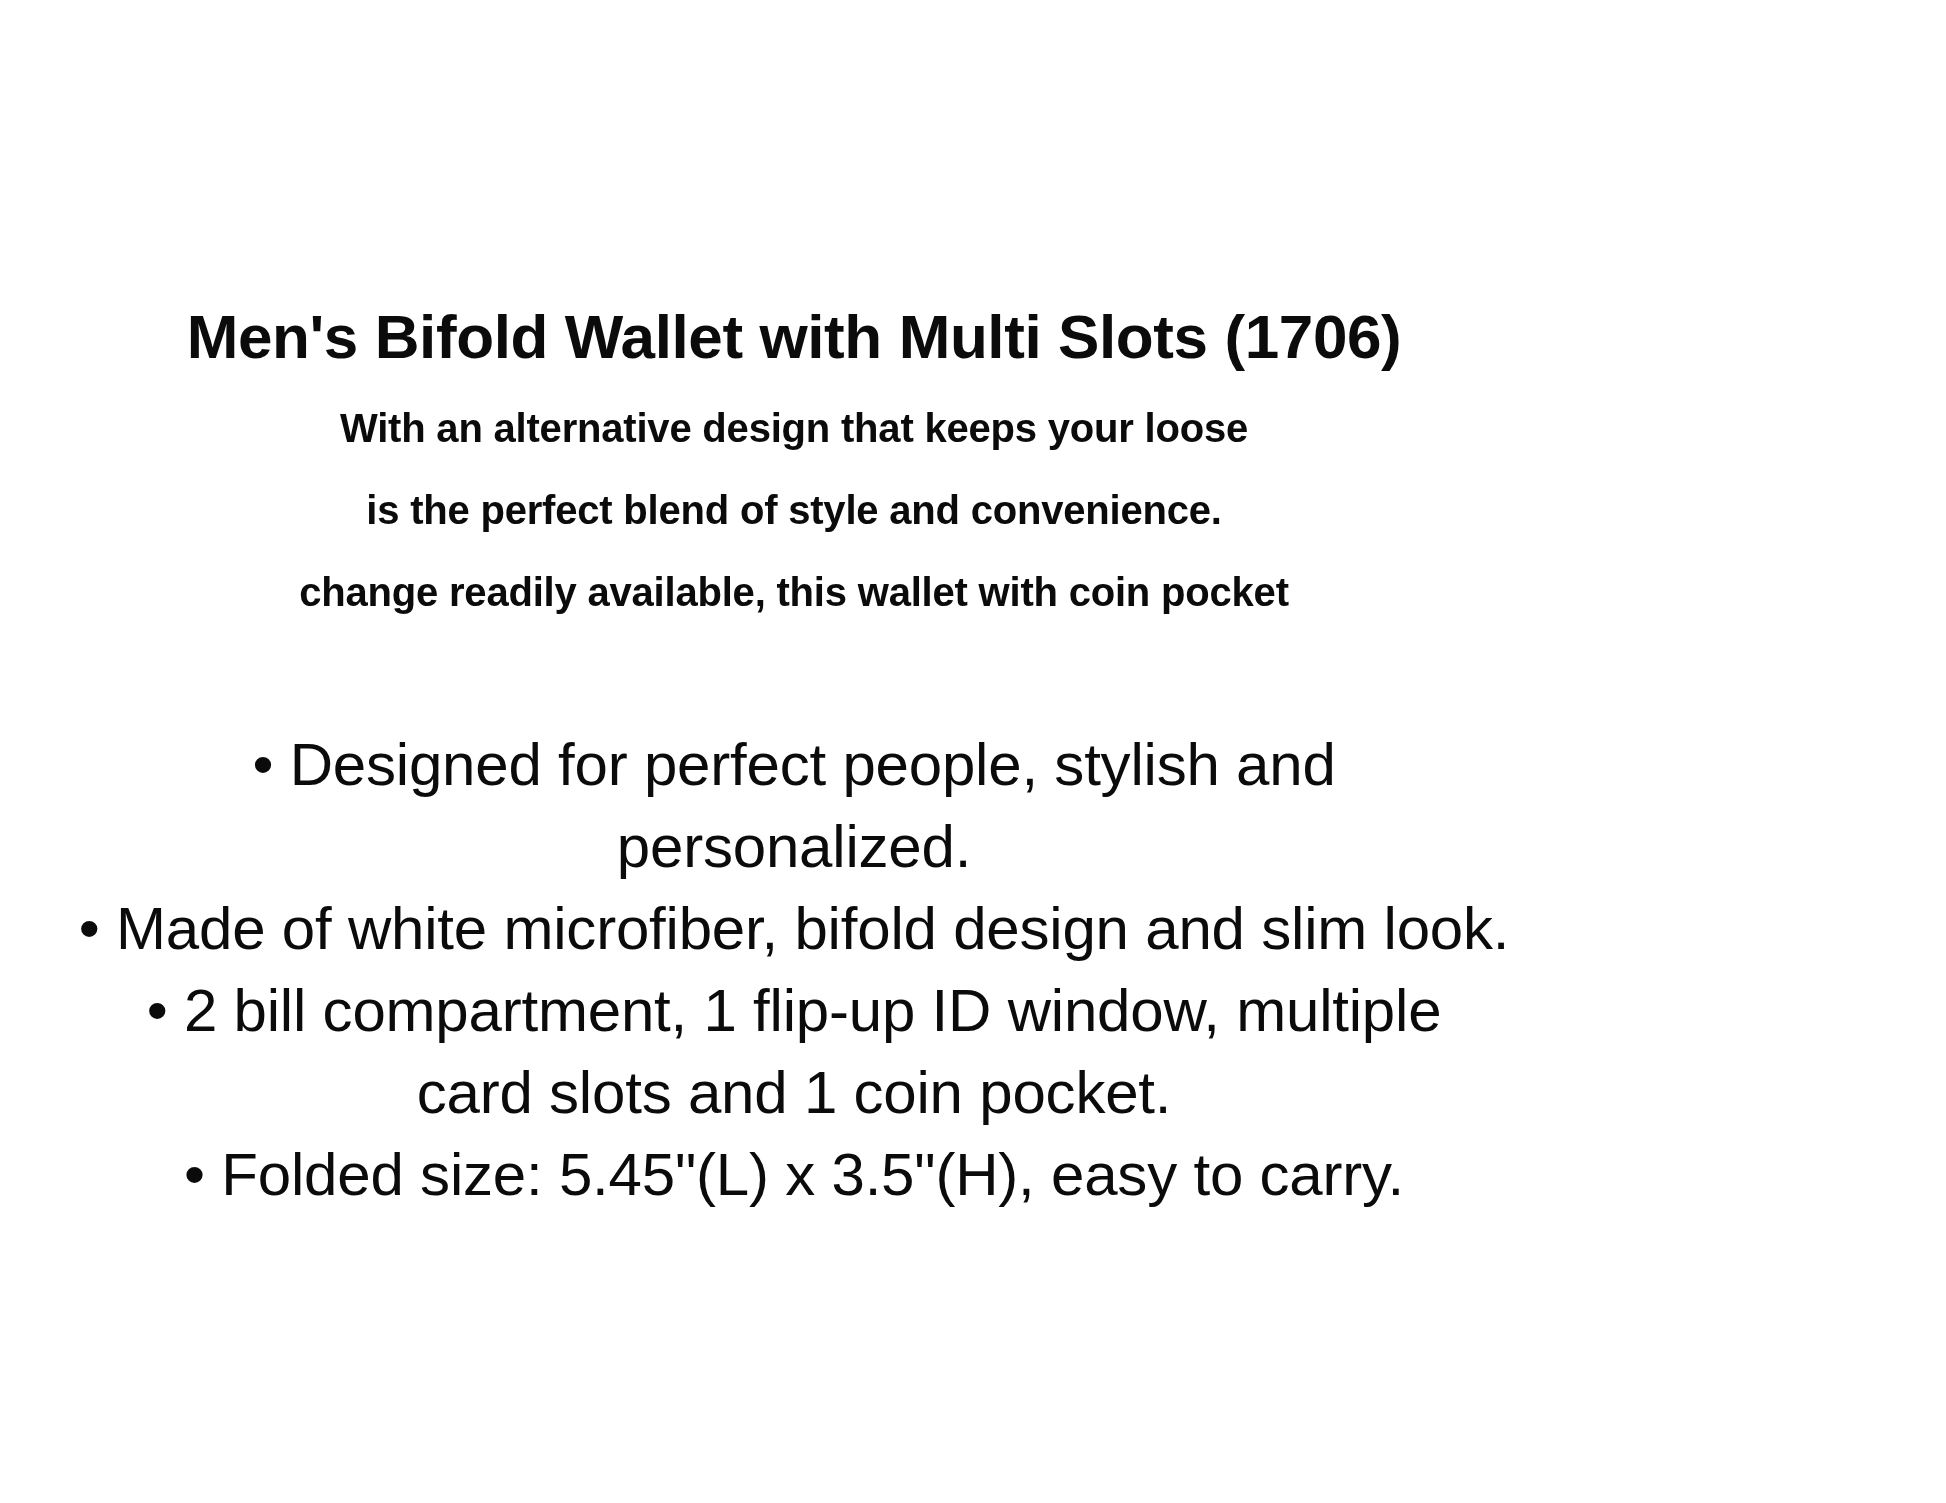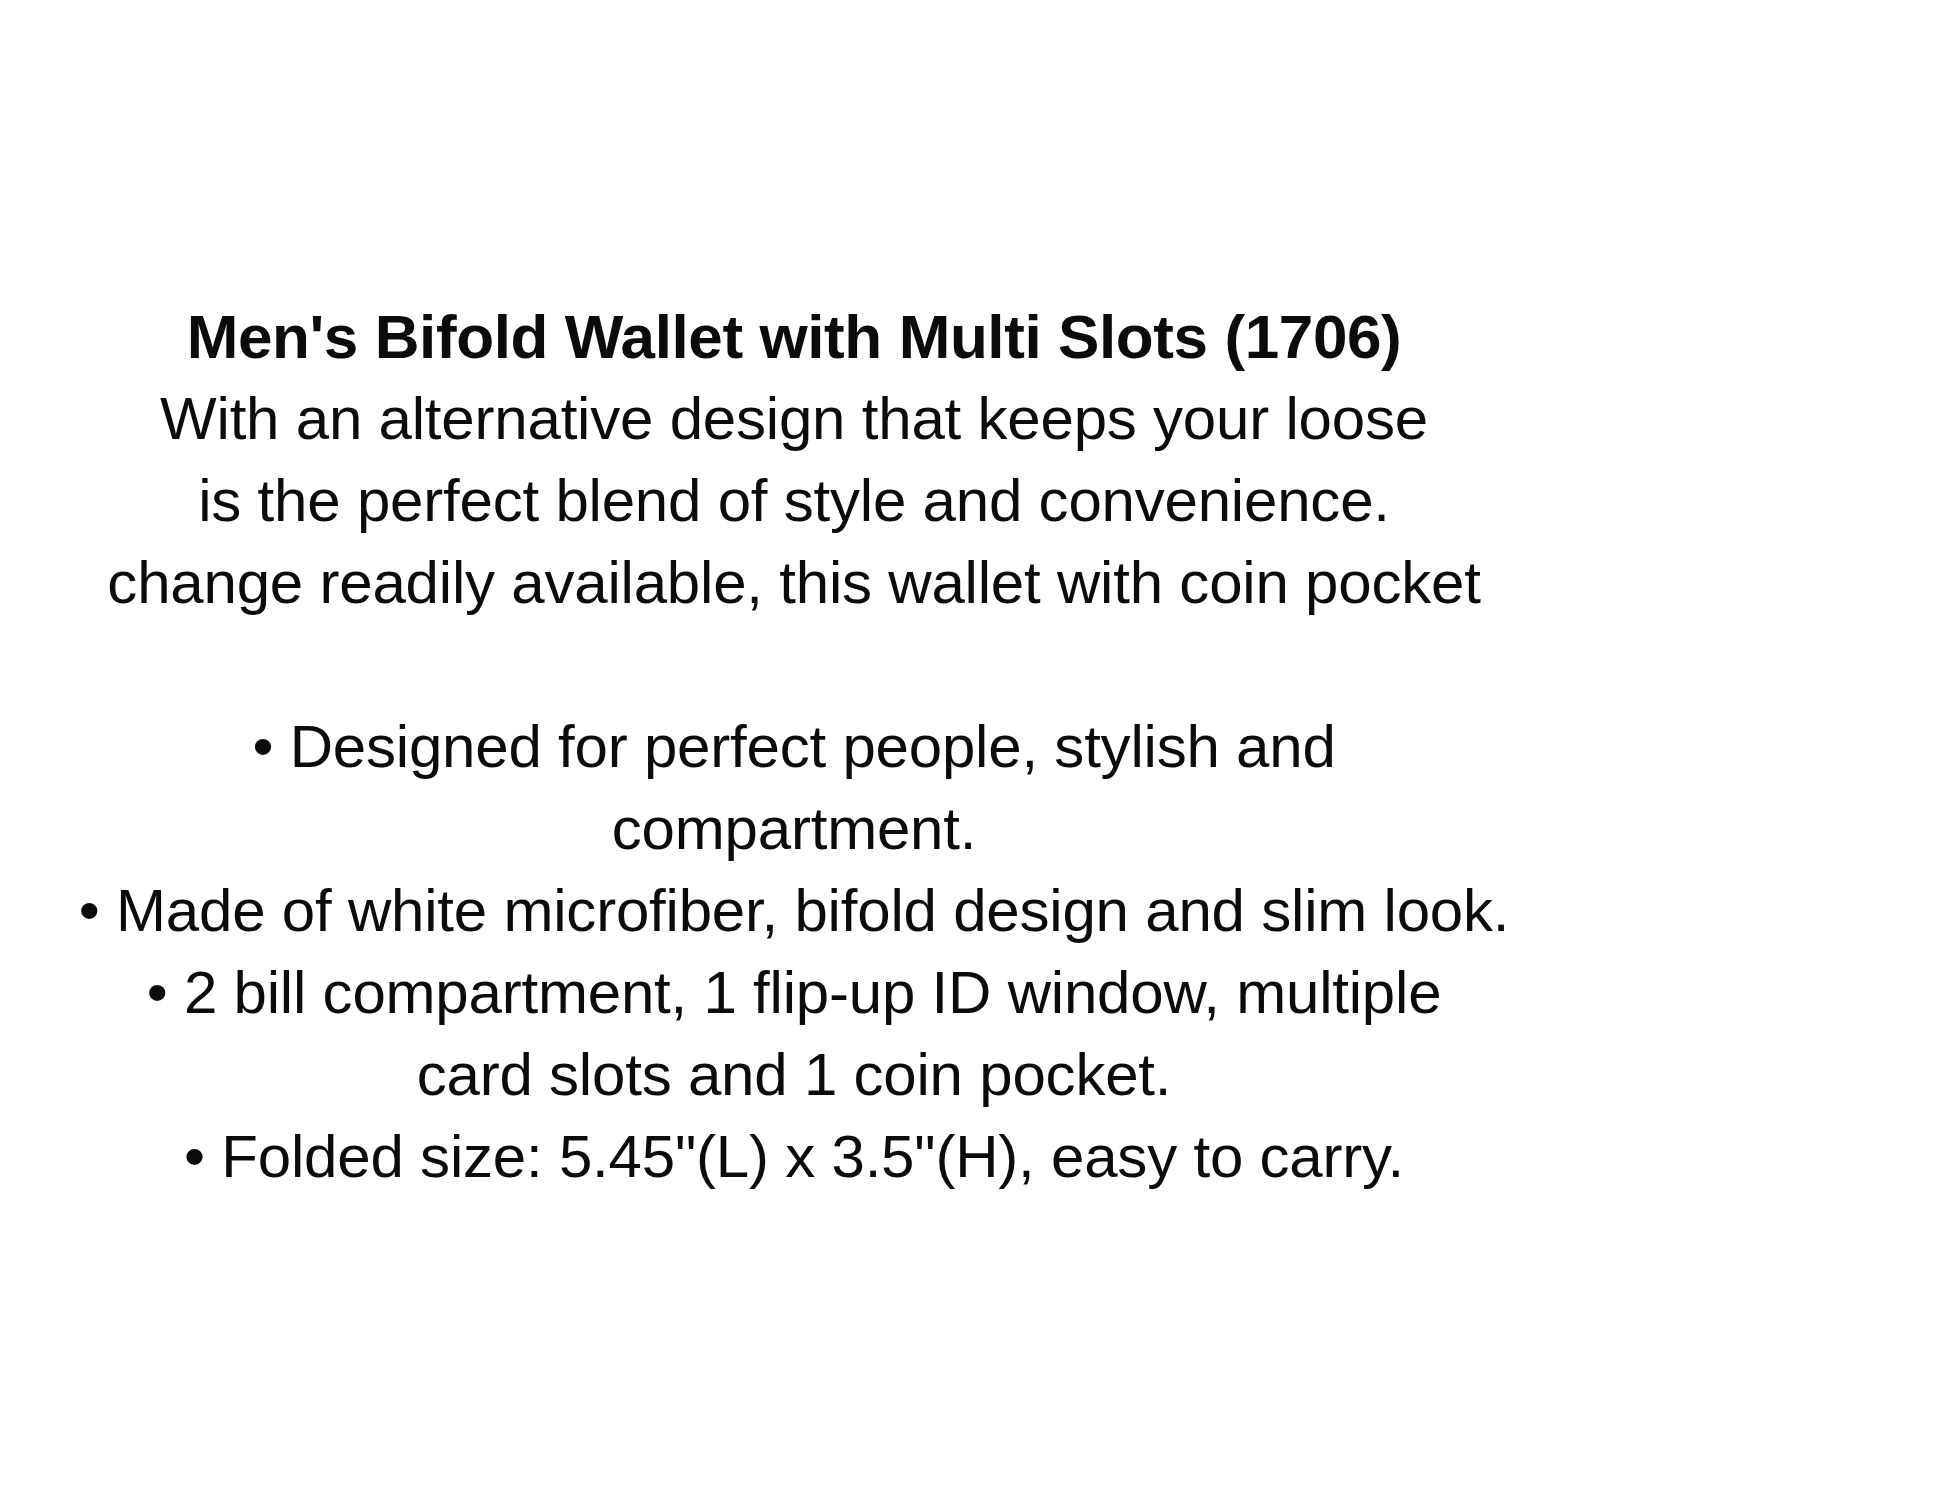--- a/index.html
+++ b/index.html
@@ -37,23 +37,23 @@
   .product-title {
     font-size: 62px;
     font-weight: 700;
     line-height: 82px;
     letter-spacing: -0.4px;
     margin: 0;
     white-space: nowrap;
   }
 
   .intro-paragraph {
-    margin: 0;
-    font-size: 60px;
-    font-weight: 400;
+    margin: 9px;
+    font-size: 40px;
+    font-weight: 700;
     line-height: 82px;
     letter-spacing: -0.2px;
   }
 
   .intro-paragraph .intro-line {
     display: block;
   }
 
   .spacer-line {
     display: block;
@@ -89,21 +89,21 @@
       <span class="intro-line">With an alternative design that keeps your loose</span>
       <span class="intro-line">is the perfect blend of style and convenience.</span>
       <span class="intro-line">change readily available, this wallet with coin pocket</span>
     </p>
 
     <span class="spacer-line"></span>
 
     <ul class="feature-list">
       <li>
         <span class="feature-line" style="display: block;">• Designed for perfect people, stylish and</span>
-        <span class="feature-line" style="display: block;">compartment.</span>
+        <span class="feature-line" style="display: block;">personalized.</span>
       </li>
       <li>
         <span class="feature-line" style="display: block;">• Made of white microfiber, bifold design and slim look.</span>
       </li>
       <li>
         <span class="feature-line" style="display: block;">• 2 bill compartment, 1 flip-up ID window, multiple</span>
         <span class="feature-line" style="display: block;">card slots and 1 coin pocket.</span>
       </li>
       <li>
         <span class="feature-line" style="display: block;">• Folded size: 5.45"(L) x 3.5"(H), easy to carry.</span>

